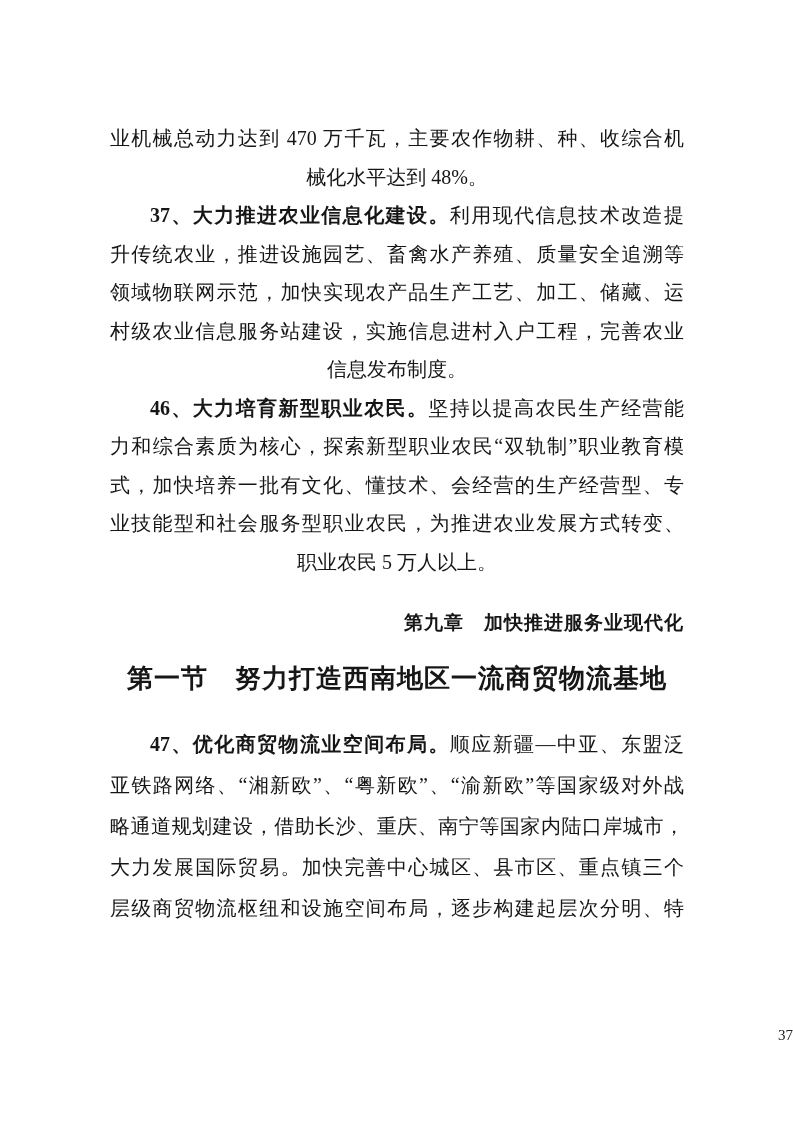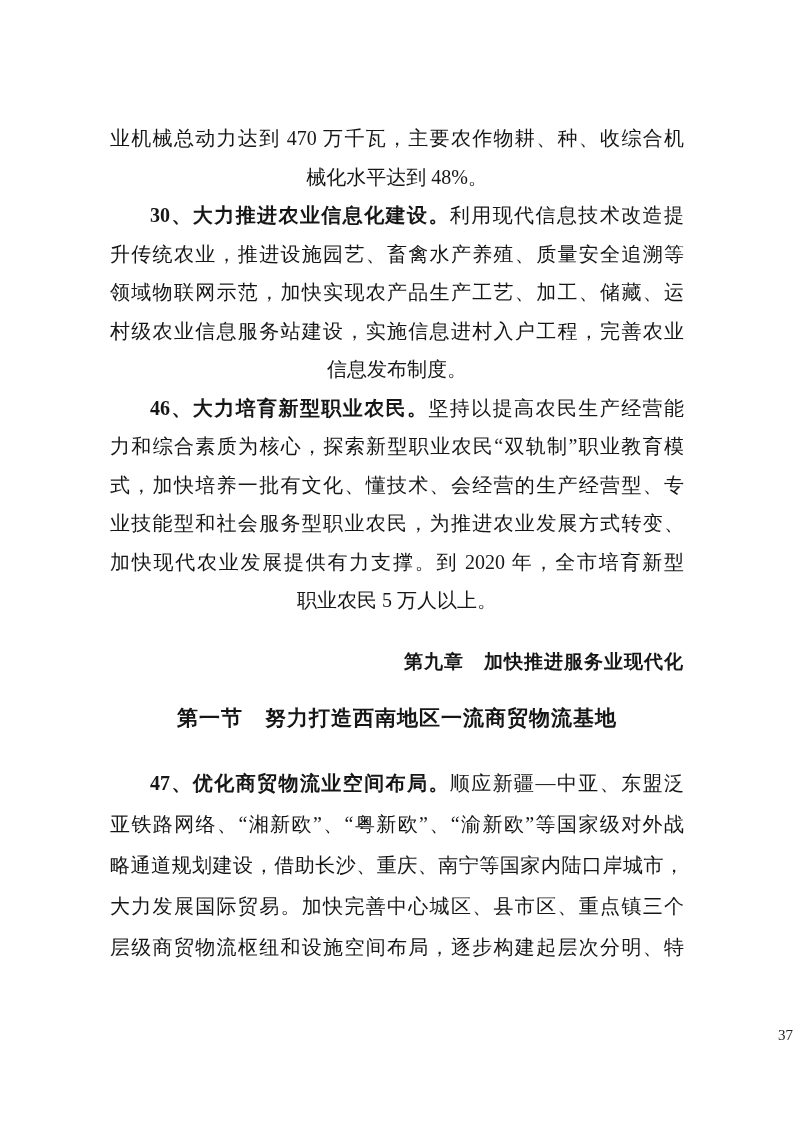--- a/index.html
+++ b/index.html
@@ -56,21 +56,21 @@
     font-size: 19px;
     letter-spacing: 1px;
   }
   .section-heading {
     margin-top: 12px;
     height: 44px;
     line-height: 44px;
     text-align: center;
     font-family: "Liberation Serif", "DejaVu Serif", serif;
     font-weight: 700;
-    font-size: 21px;
+    font-size: 26px;
     letter-spacing: 1px;
   }
   .para47-first {
     margin-top: 23px;
   }
   .page-number {
     position: absolute;
     left: 0;
     right: 0;
     top: 1024px;
@@ -83,31 +83,30 @@
 </style>
 </head>
 <body>
 
 <div class="page">
   <div class="content">
 
     <div class="line j"><span>业机械总动力达到 470 万千瓦，主要农作物耕、种、收综合机</span></div>
     <div class="line"><span>械化水平达到 48%。</span></div>
 
-    <div class="line j indent"><span class="bold">30、大力推进农业信息化建设。</span><span>利用现代信息技术改造提</span></div>
+    <div class="line j indent"><span class="bold">37、大力推进农业信息化建设。</span><span>利用现代信息技术改造提</span></div>
     <div class="line j"><span>升传统农业，推进设施园艺、畜禽水产养殖、质量安全追溯等</span></div>
     <div class="line j"><span>领域物联网示范，加快实现农产品生产工艺、加工、储藏、运</span></div>
     <div class="line j"><span>村级农业信息服务站建设，实施信息进村入户工程，完善农业</span></div>
     <div class="line"><span>信息发布制度。</span></div>
 
     <div class="line j indent"><span class="bold">46、大力培育新型职业农民。</span><span>坚持以提高农民生产经营能</span></div>
     <div class="line j"><span>力和综合素质为核心，探索新型职业农民“双轨制”职业教育模</span></div>
     <div class="line j"><span>式，加快培养一批有文化、懂技术、会经营的生产经营型、专</span></div>
     <div class="line j"><span>业技能型和社会服务型职业农民，为推进农业发展方式转变、</span></div>
-    <div class="line j"><span>加快现代农业发展提供有力支撑。到 2020 年，全市培育新型</span></div>
     <div class="line"><span>职业农民 5 万人以上。</span></div>
 
     <div class="chapter-heading">第九章　加快推进服务业现代化</div>
 
     <div class="section-heading">第一节　努力打造西南地区一流商贸物流基地</div>
 
     <div class="line p47 j indent para47-first"><span class="bold">47、优化商贸物流业空间布局。</span><span>顺应新疆—中亚、东盟泛</span></div>
     <div class="line p47 j"><span>亚铁路网络、“湘新欧”、“粤新欧”、“渝新欧”等国家级对外战</span></div>
     <div class="line p47 j"><span>略通道规划建设，借助长沙、重庆、南宁等国家内陆口岸城市，</span></div>
     <div class="line p47 j"><span>大力发展国际贸易。加快完善中心城区、县市区、重点镇三个</span></div>

